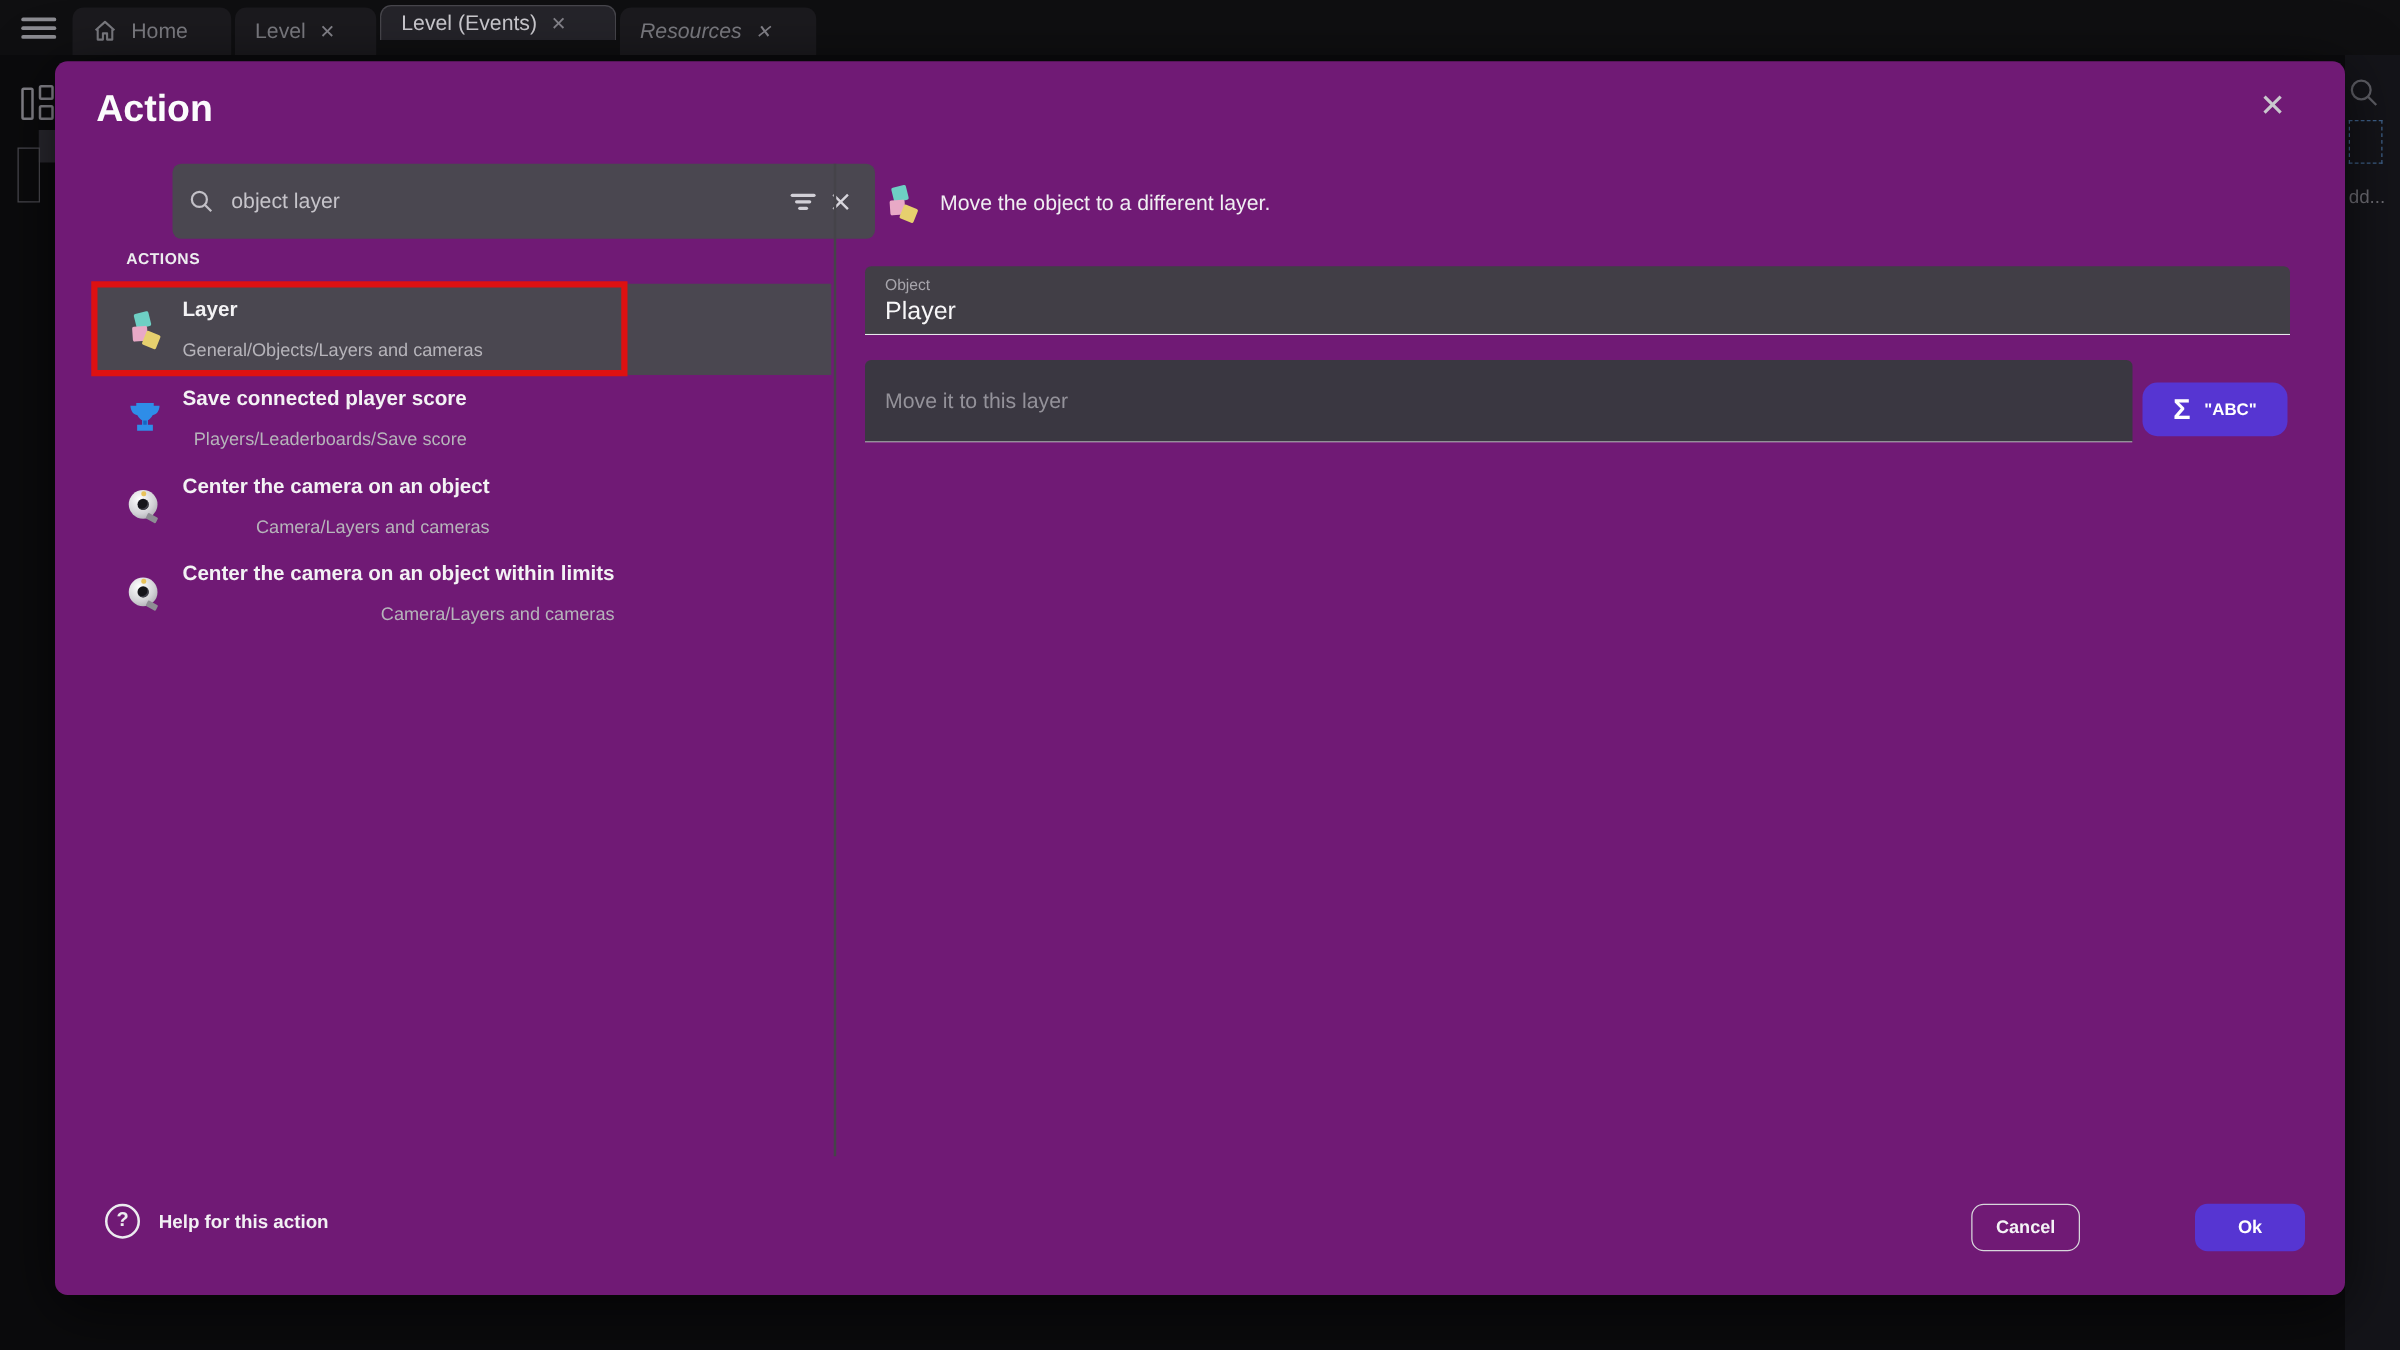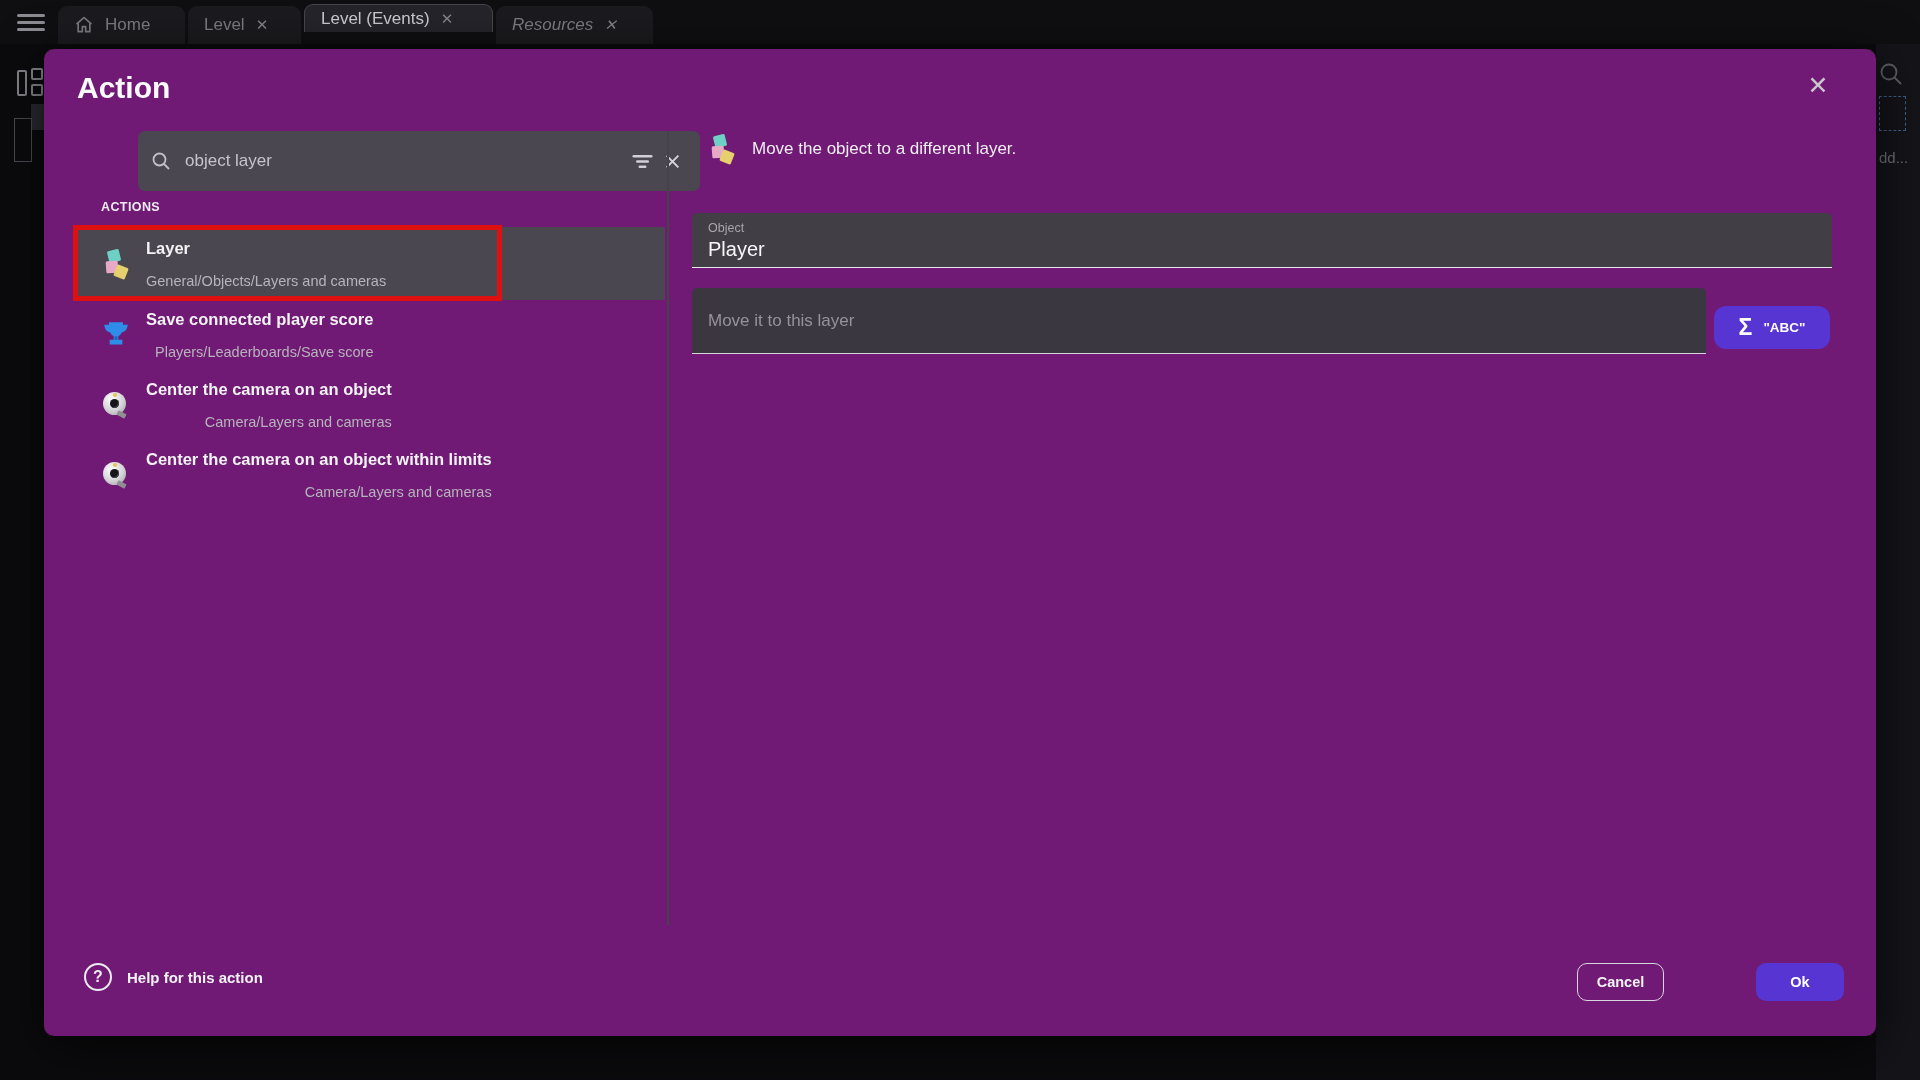--- a/index.html
+++ b/index.html
@@ -82,21 +82,21 @@
   .webcam-icon .cam-body { position: absolute; left: 1px; top: 1px; width: 23px; height: 23px;
     border-radius: 50%; background: radial-gradient(circle at 38% 32%, #ffffff, #d2d2d6 55%, #96969c); }
   .webcam-icon .cam-lens { position: absolute; left: 8px; top: 8px; width: 9px; height: 9px;
     border-radius: 50%; background: #15151a; box-shadow: inset -1px -1px 0 #40404a; }
   .webcam-icon .cam-led { position: absolute; left: 11px; top: 2px; width: 3.5px; height: 3.5px;
     border-radius: 50%; background: #e8c35a; }
   .webcam-icon .cam-foot { position: absolute; left: 15px; top: 21px; width: 9px; height: 5px;
     background: #8e8e94; border-radius: 1px; transform: rotate(28deg); }
 
   
-  .detail-header { position: absolute; left: 664px; top: 85px; display: flex; align-items: center; gap: 14px; }
+  .detail-header { position: absolute; left: 664px; top: 99px; display: flex; align-items: center; gap: 14px; }
   .detail-desc { font-size: 17px; color: #f0eff2; }
   .field-object { position: absolute; left: 648px; top: 164px; width: 1140px; height: 55px;
     background: #413e46; border-radius: 5px 5px 0 0; border-bottom: 1.5px solid #e9e8ec; padding: 8px 16px 0; }
   .field-label { font-size: 12.5px; color: #a7a5ac; }
   .field-value { font-size: 20px; color: #f7f6f8; margin-top: 3px; }
   .field-layer { position: absolute; left: 648px; top: 239px; width: 1014px; height: 66px;
     background: #3a3741; border-radius: 5px 5px 0 0; border-bottom: 1px solid #d5d4d9;
     display: flex; align-items: center; padding: 0 16px; }
   .field-layer input { width: 100%; background: transparent; border: none; outline: none;
     font-family: "Liberation Sans", sans-serif; font-size: 17px; color: #e8e7ea; }

